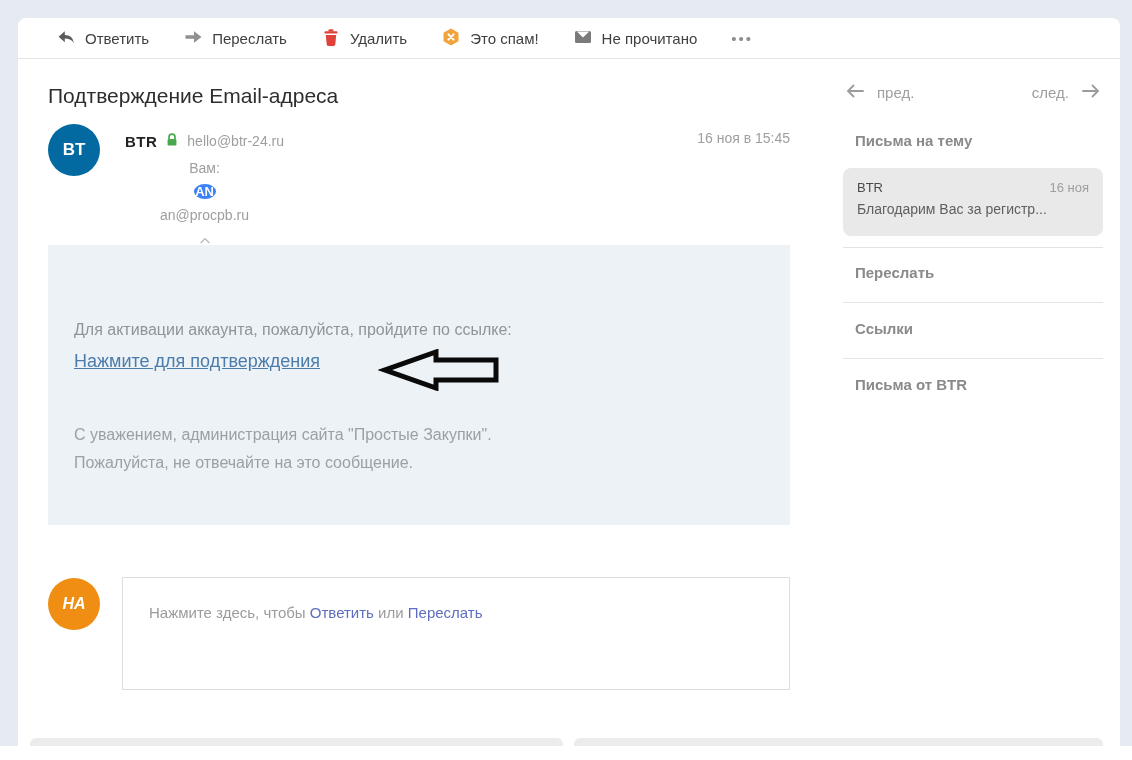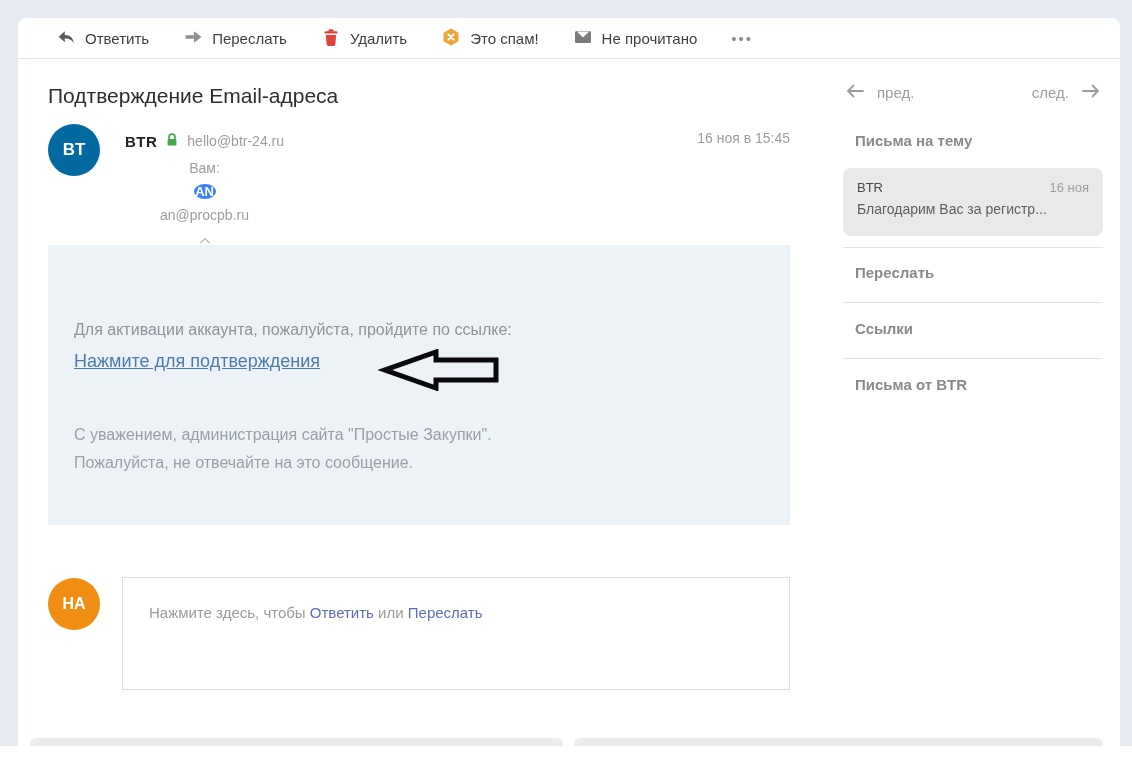--- a/index.html
+++ b/index.html
@@ -38,21 +38,21 @@
   .body-card > * { position:absolute; left:26px; }
   .b-greeting { top:25px; font-size:16px; font-weight:bold; color:#333; }
   .b-intro { top:76px; font-size:16px; color:#8f9499; }
   .b-link { top:106px; font-size:18px; color:#4b7cab; text-decoration:underline; cursor:pointer; }
   .b-arrow { left:330px; top:104px; }
   .b-sig { top:181px; font-size:16px; color:#9aa0a6; }
   .b-note { top:209px; font-size:16px; color:#9aa0a6; }
 
   
   .av-reply { position:absolute; left:30px; top:560px; width:52px; height:52px;
-    background:#ef8e12; font-size:16px; font-weight:bold; }
+    background:#ef8e12; font-size:16px; font-weight:bold;font-style:italic; }
   .reply-box { position:absolute; left:104px; top:559px; width:668px; height:113px;
     background:#fff; border:1px solid #dddddd; padding:26px 0 0 26px; cursor:text; }
   .reply-box span { white-space:pre; font-size:15px; }
   .ph-gray { color:#9b9b9b; }
   .ph-link { color:#5e6dbe; cursor:pointer; }
 
   
   .side-nav { position:absolute; left:825px; top:56px; width:260px; height:36px;
     display:flex; align-items:center; justify-content:space-between; }
   .nav-group { display:flex; align-items:center; gap:10px; font-size:15px; color:#9e9e9e;

